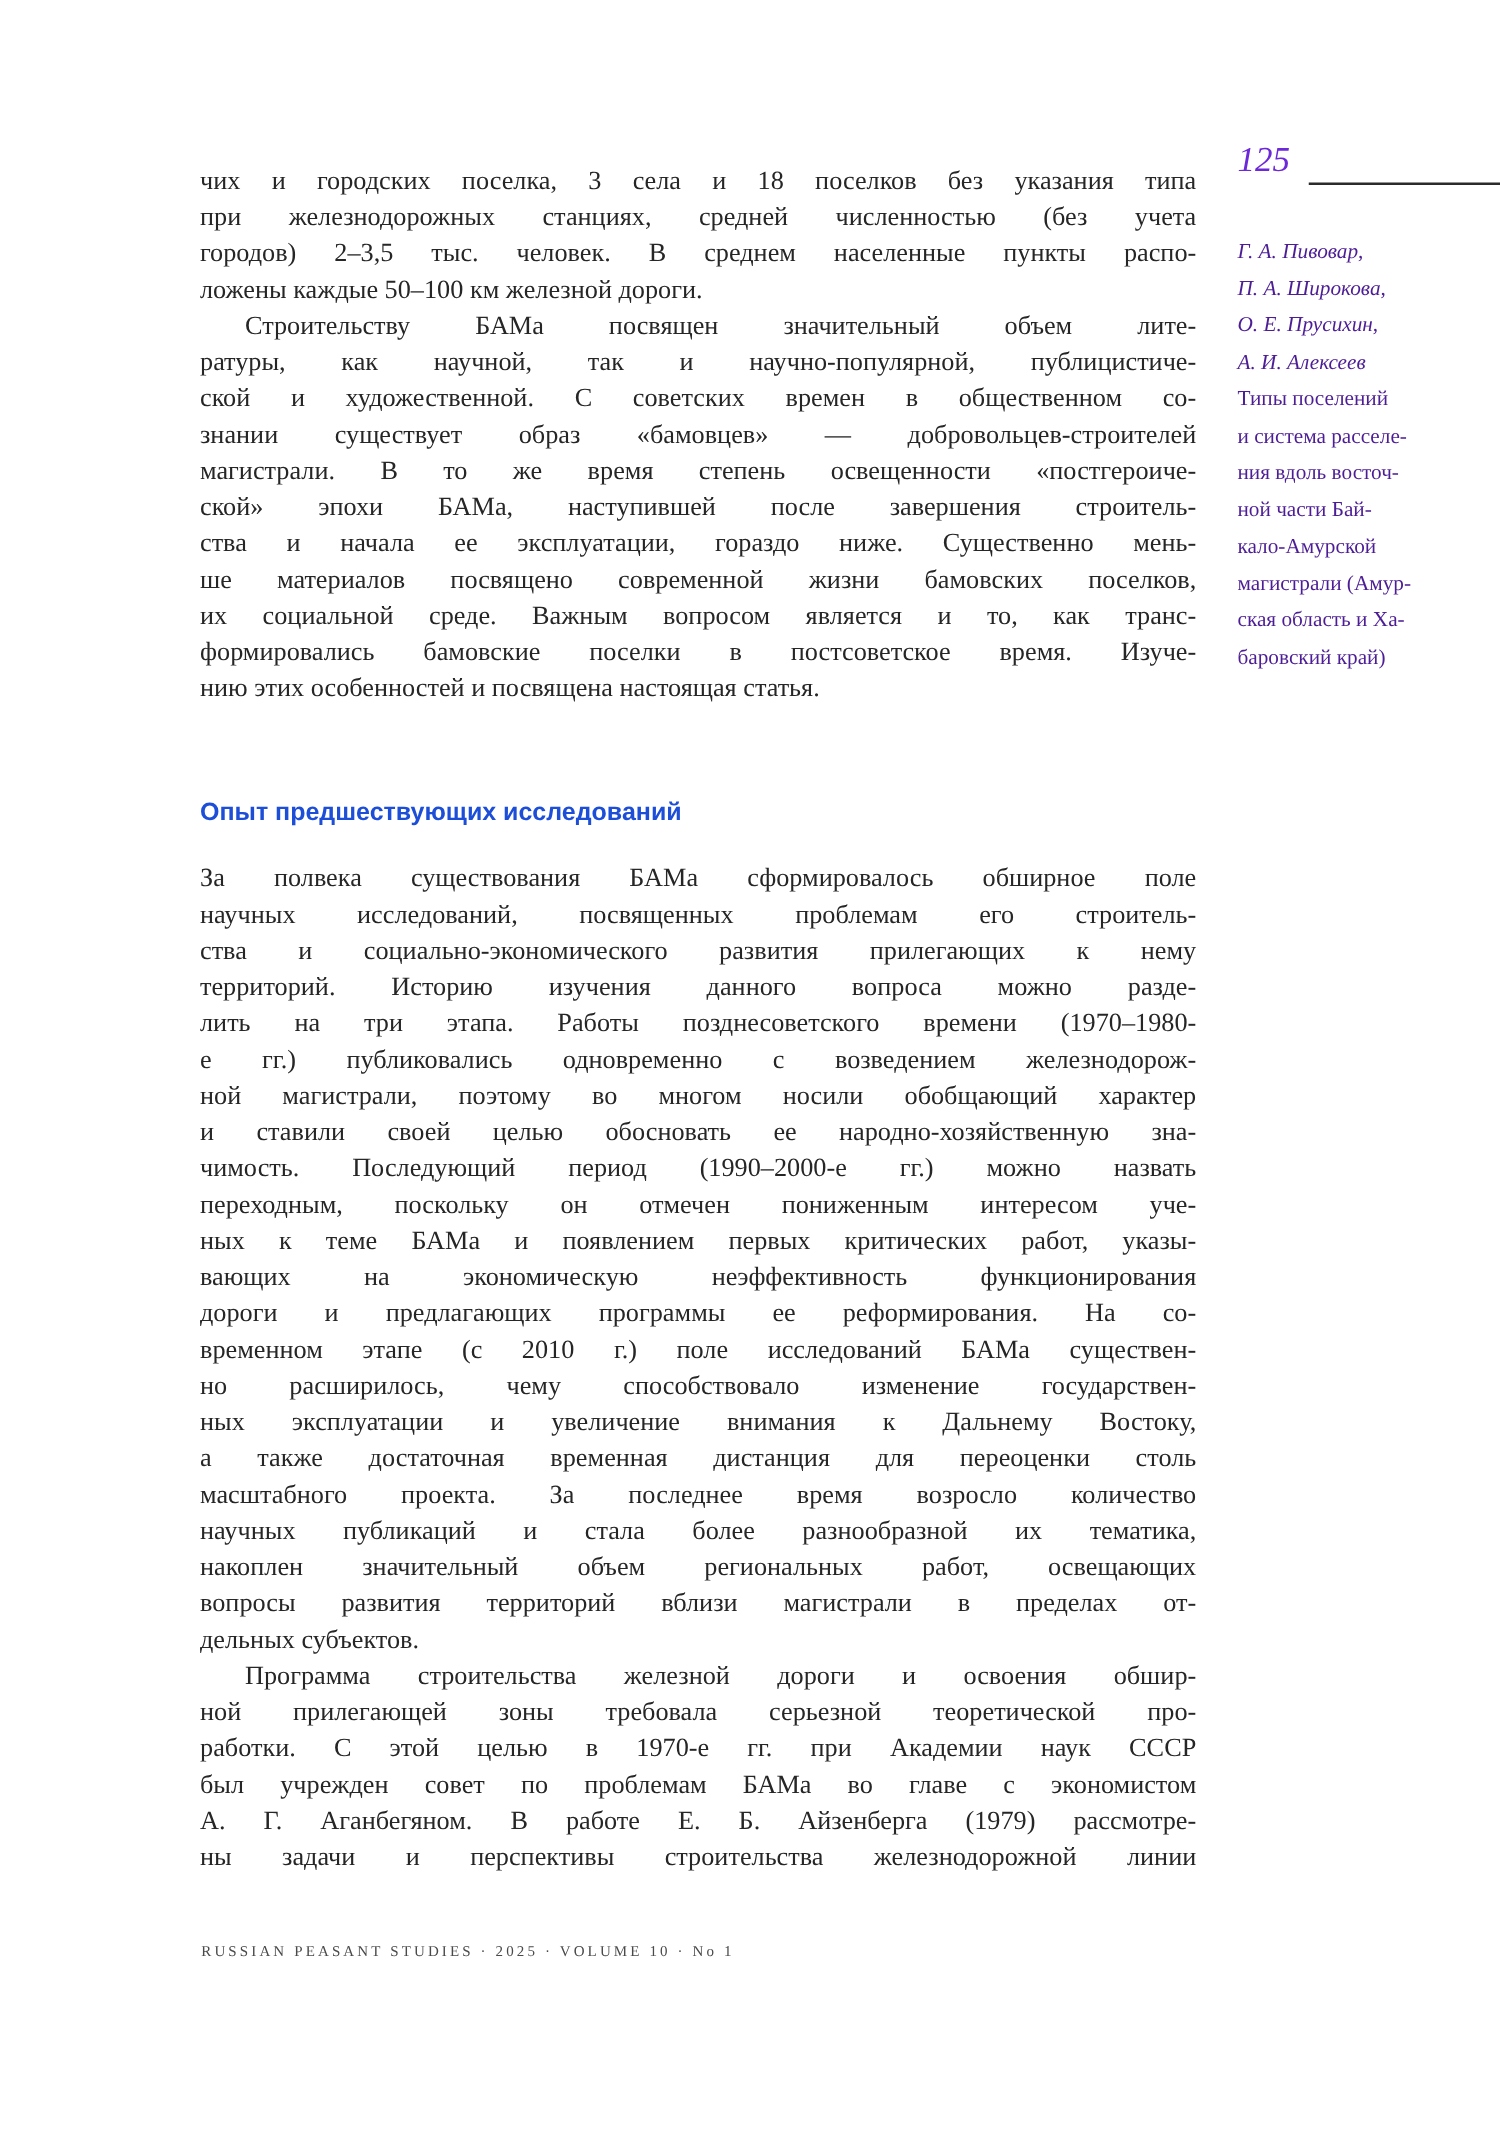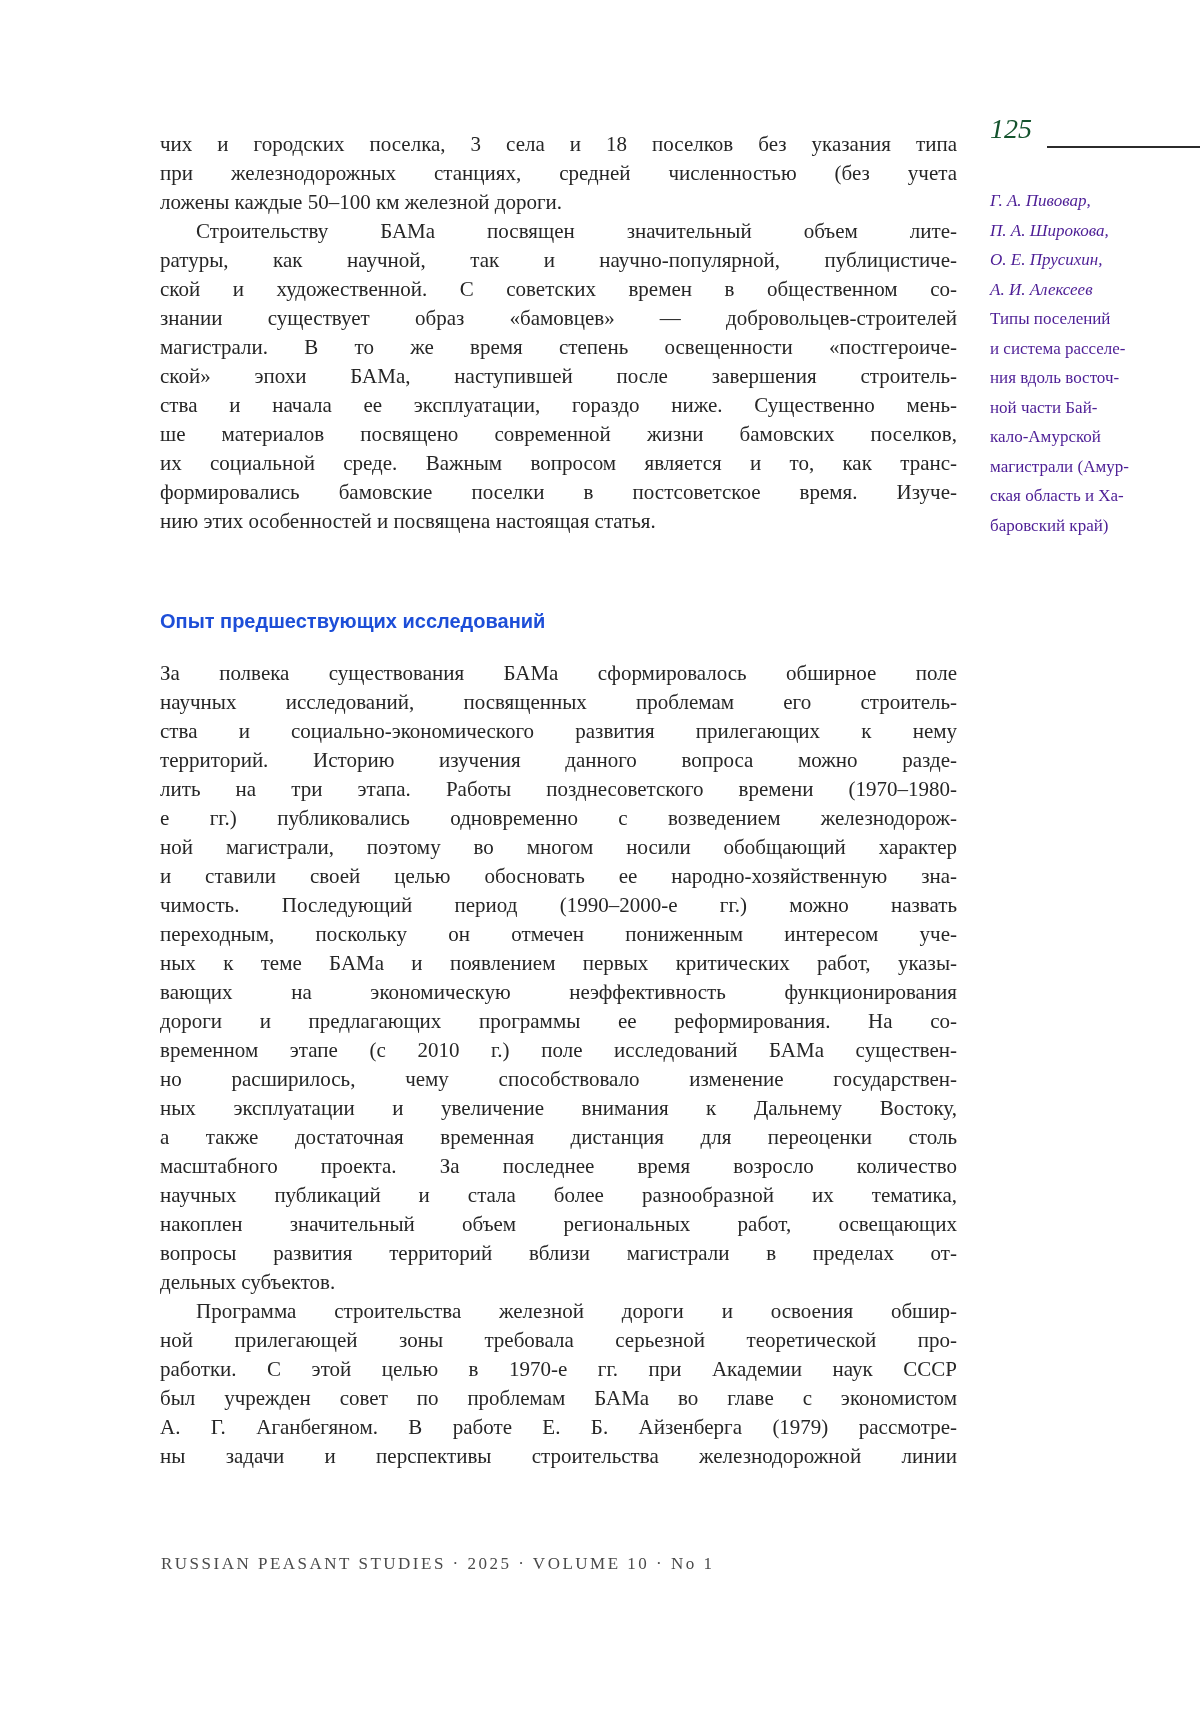--- a/index.html
+++ b/index.html
@@ -44,21 +44,21 @@
   }
 
   
   .page-number {
     position: absolute;
     left: 990px;
     top: 112px;
     font-style: italic;
     font-size: 28px;
     line-height: 34px;
-    color: #14532d;
+    color: #6d28d9;
   }
   .head-rule {
     position: absolute;
     left: 1047px;
     top: 146px;
     width: 153px;
     height: 2px;
     background: #2b2b2b;
   }
 
@@ -74,21 +74,21 @@
   }
   .sidebar .line { text-align: left; }
   .authors { font-style: italic; }
   .article-title { font-style: normal; }
 
   
   .footer {
     position: absolute;
     left: 161px;
     top: 1554px;
-    font-size: 17px;
+    font-size: 12px;
     letter-spacing: 2.5px;
     color: #4a4a4a;
     white-space: nowrap;
   }
 </style>
 </head>
 <body>
 
 <div class="page">
 
@@ -112,20 +112,21 @@
         <div class="line">магистрали (Амур-</div>
         <div class="line">ская область и Ха-</div>
         <div class="line line-last">баровский край)</div>
       </div>
   </aside>
 
   <main class="body-col">
     <div class="para" data-last-align="left">
         <div class="line">чих и городских поселка, 3 села и 18 поселков без указания типа</div>
         <div class="line">при железнодорожных станциях, средней численностью (без учета</div>
+        <div class="line">городов) 2–3,5 тыс. человек. В среднем населенные пункты распо-</div>
         <div class="line line-last">ложены каждые 50–100 км железной дороги.</div>
       </div>
     <div class="para indent" data-last-align="left">
         <div class="line">Строительству БАМа посвящен значительный объем лите-</div>
         <div class="line">ратуры, как научной, так и научно-популярной, публицистиче-</div>
         <div class="line">ской и художественной. С советских времен в общественном со-</div>
         <div class="line">знании существует образ «бамовцев» — добровольцев-строителей</div>
         <div class="line">магистрали. В то же время степень освещенности «постгероиче-</div>
         <div class="line">ской» эпохи БАМа, наступившей после завершения строитель-</div>
         <div class="line">ства и начала ее эксплуатации, гораздо ниже. Существенно мень-</div>

